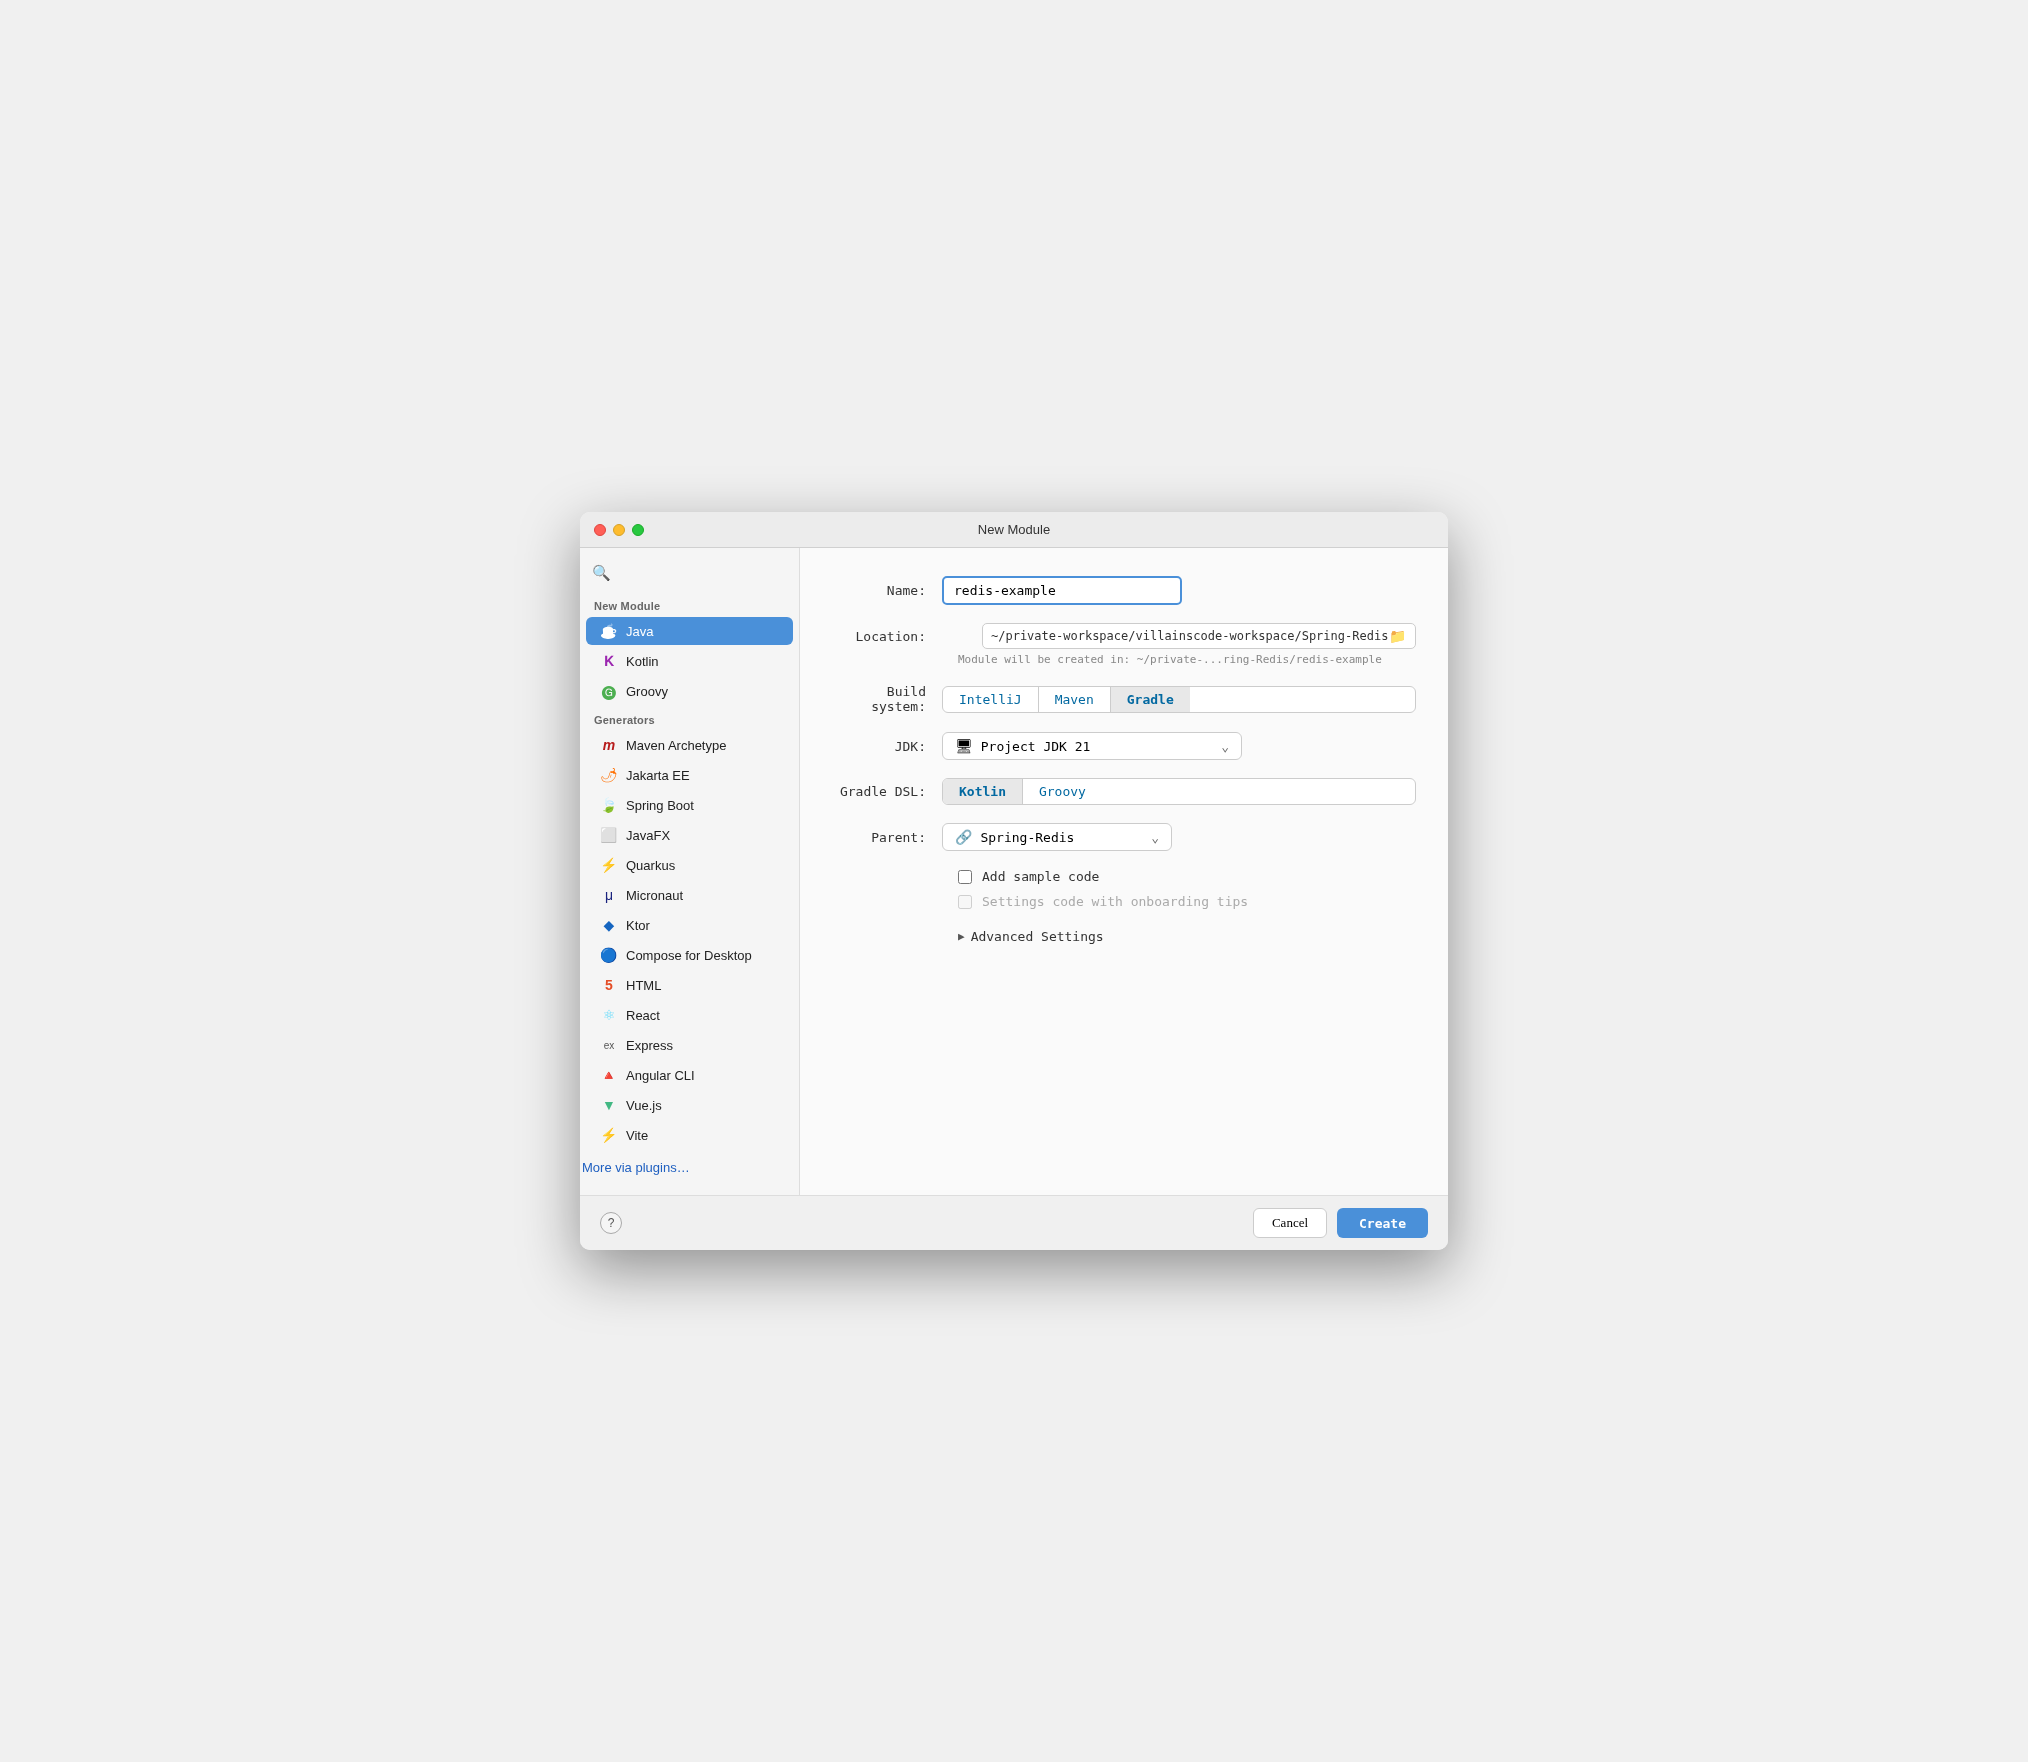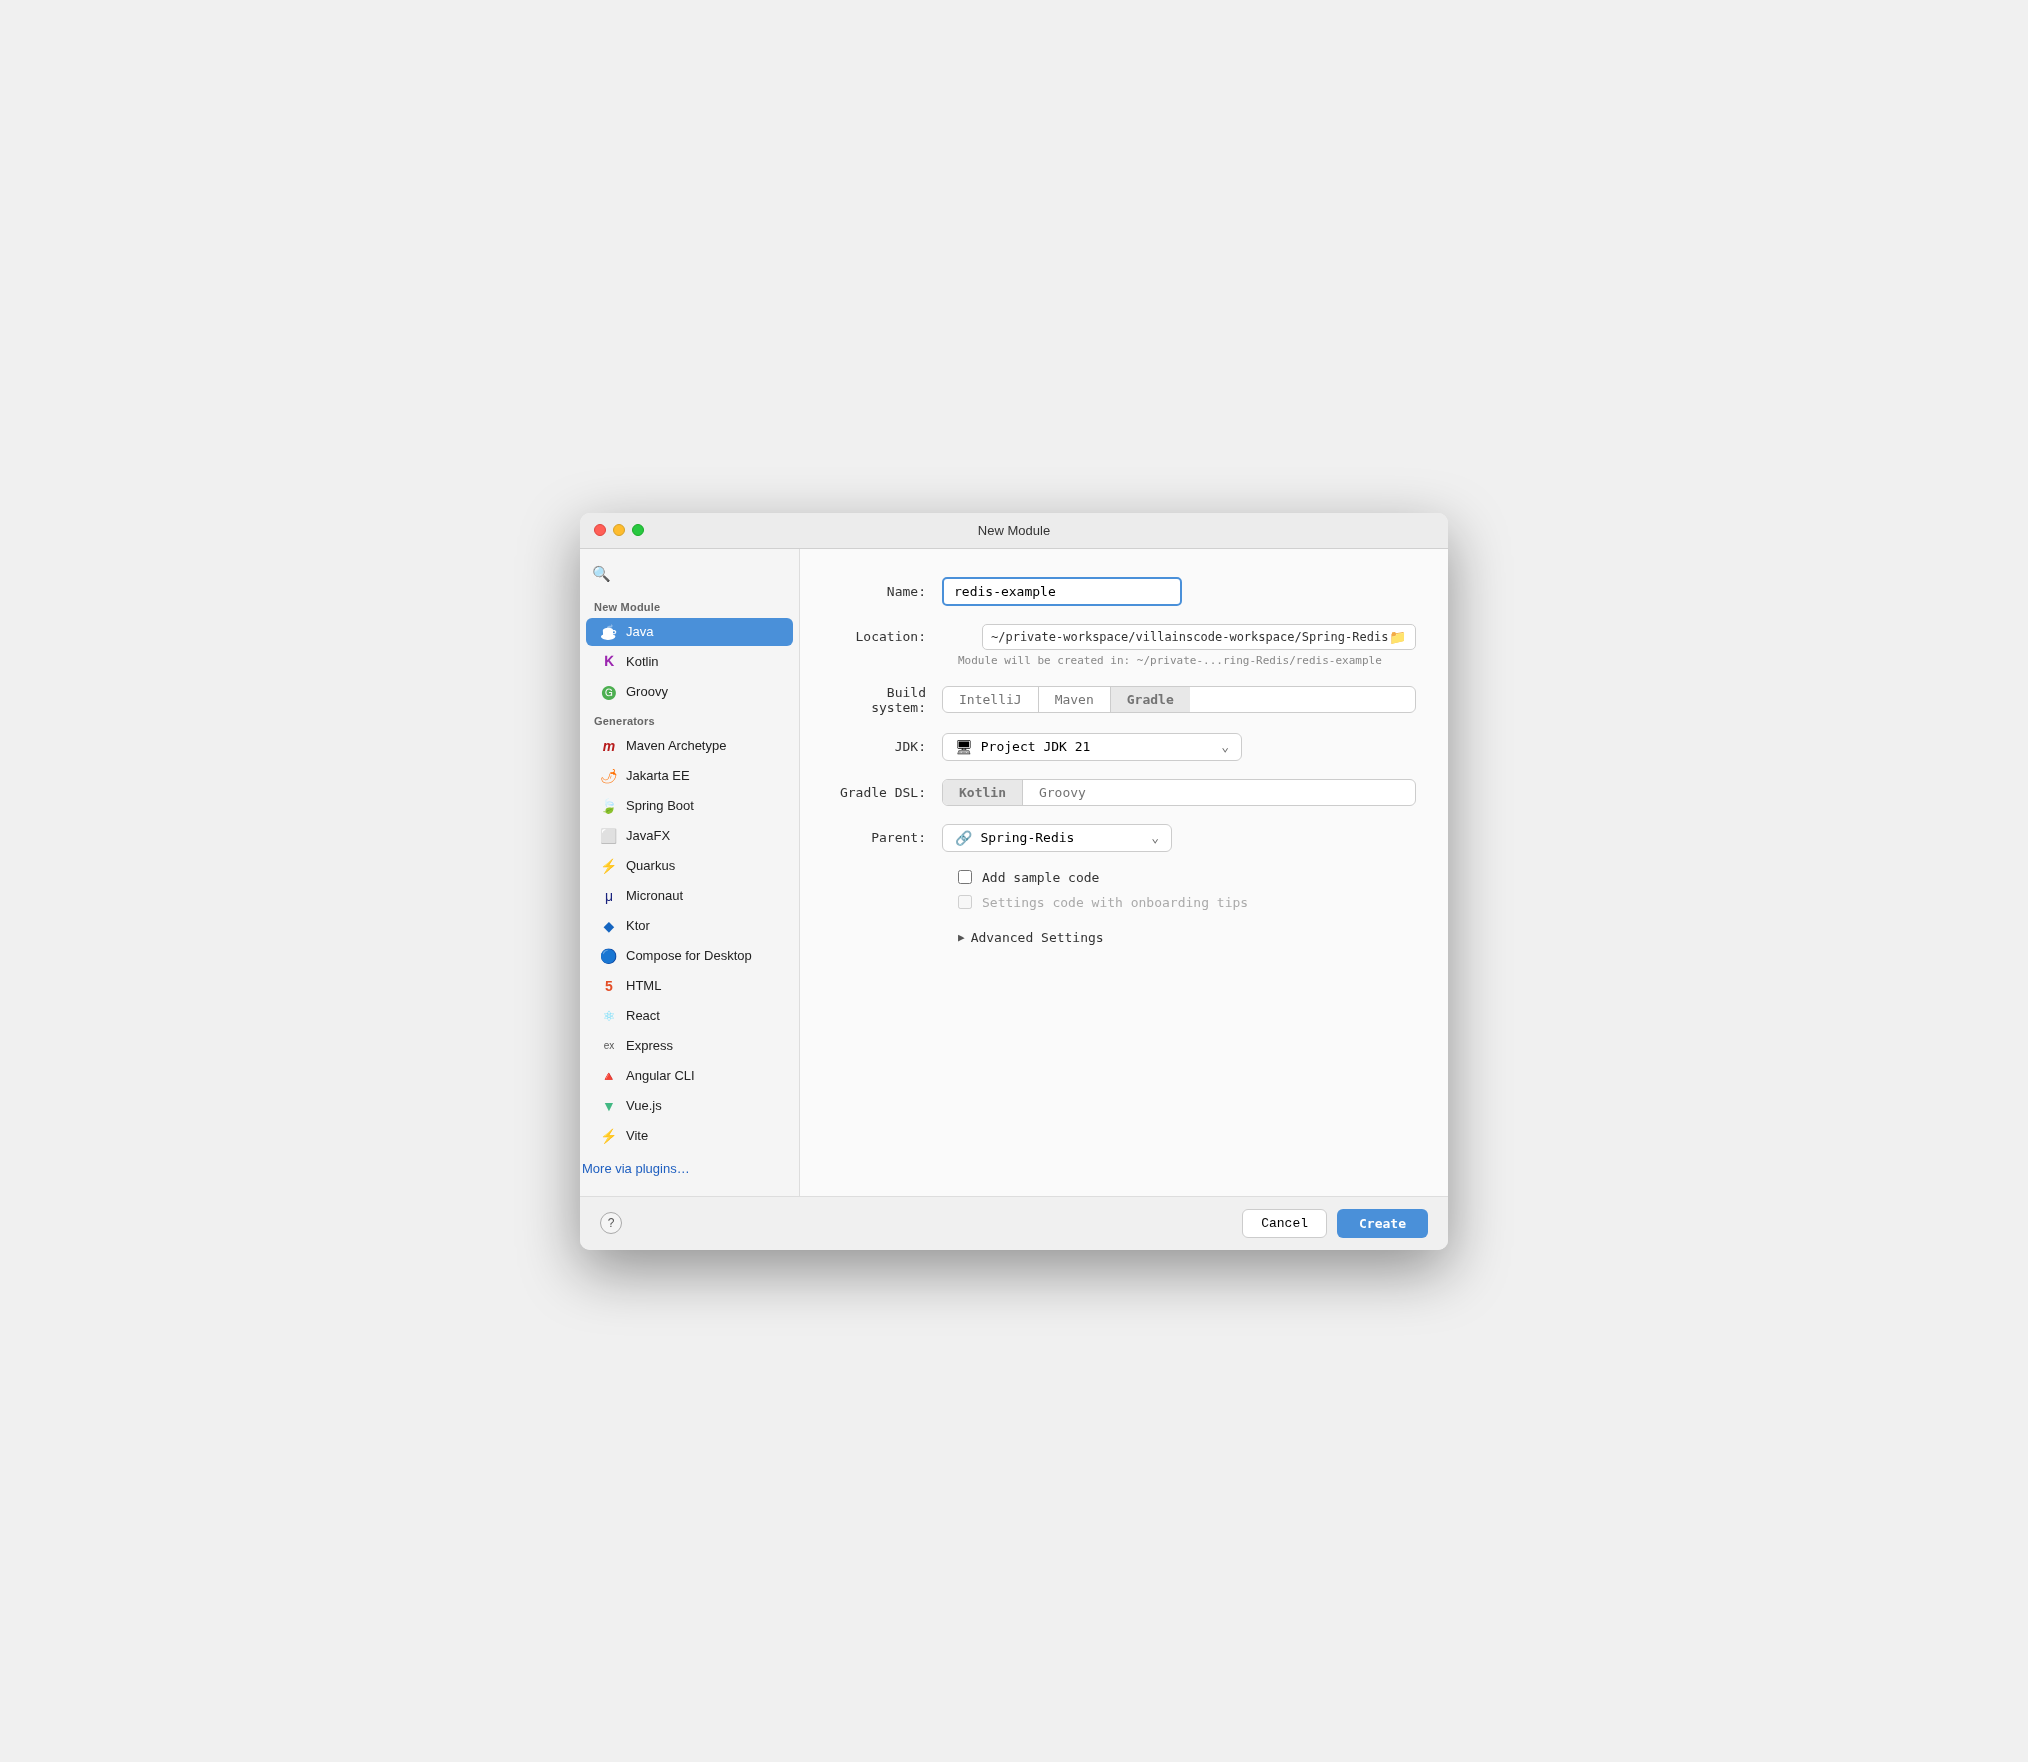--- a/index.html
+++ b/index.html
@@ -186,21 +186,21 @@
       background: white;
     }
     .btn-seg {
       padding: 5px 16px;
       font-size: 13px;
       font-family: 'SF Mono', 'Menlo', monospace;
       border: none;
       background: transparent;
       cursor: pointer;
       border-right: 1px solid #ccc;
-      color: #737373;
+      color: #0369a1;
     }
     .btn-seg:last-child { border-right: none; }
     .btn-seg.active {
       background: #e8e8e8;
       font-weight: 700;
     }
     .select-dropdown {
       display: flex;
       align-items: center;
       border: 1px solid #ccc;
@@ -268,21 +268,21 @@
       display: flex;
       gap: 10px;
     }
     .btn-cancel {
       padding: 6px 18px;
       border: 1px solid #ccc;
       border-radius: 6px;
       background: white;
       font-size: 13px;
       cursor: pointer;
-      font-family: Liberation Mono, monospace;
+      font-family: Liberation Serif, serif;
     }
     .btn-create {
       padding: 6px 22px;
       border: none;
       border-radius: 6px;
       background: #4a90d9;
       color: white;
       font-size: 13px;
       font-weight: 600;
       cursor: pointer;

